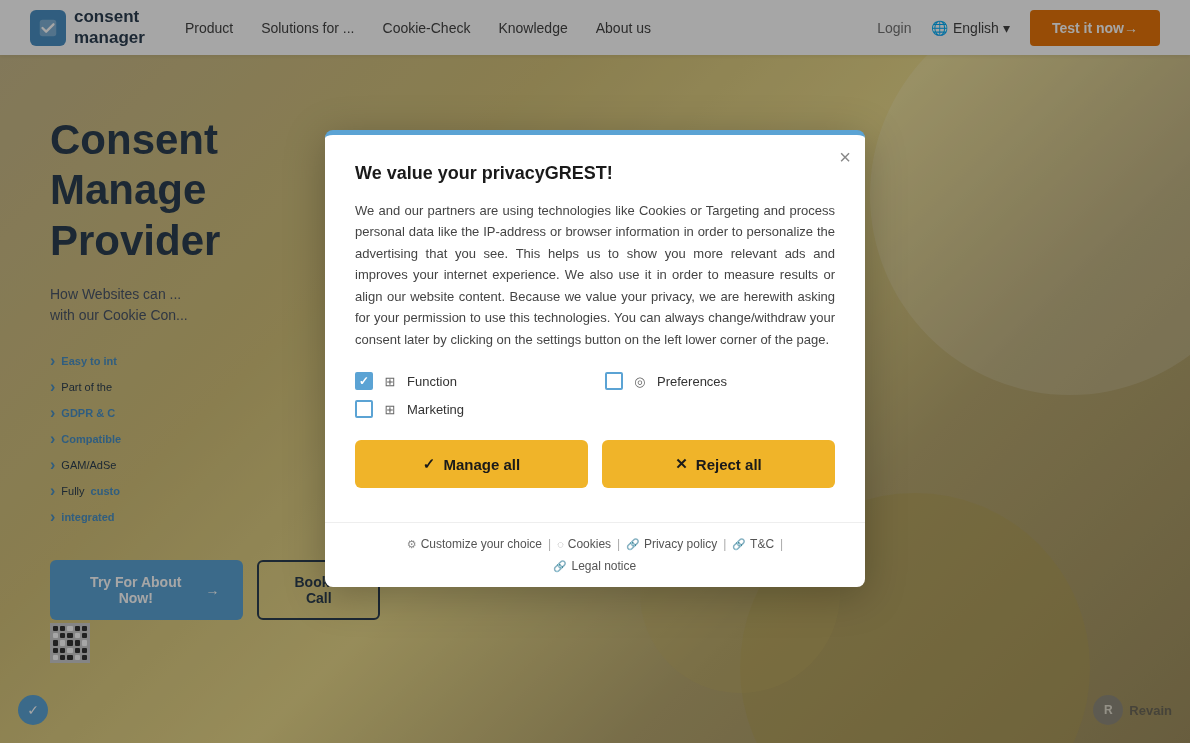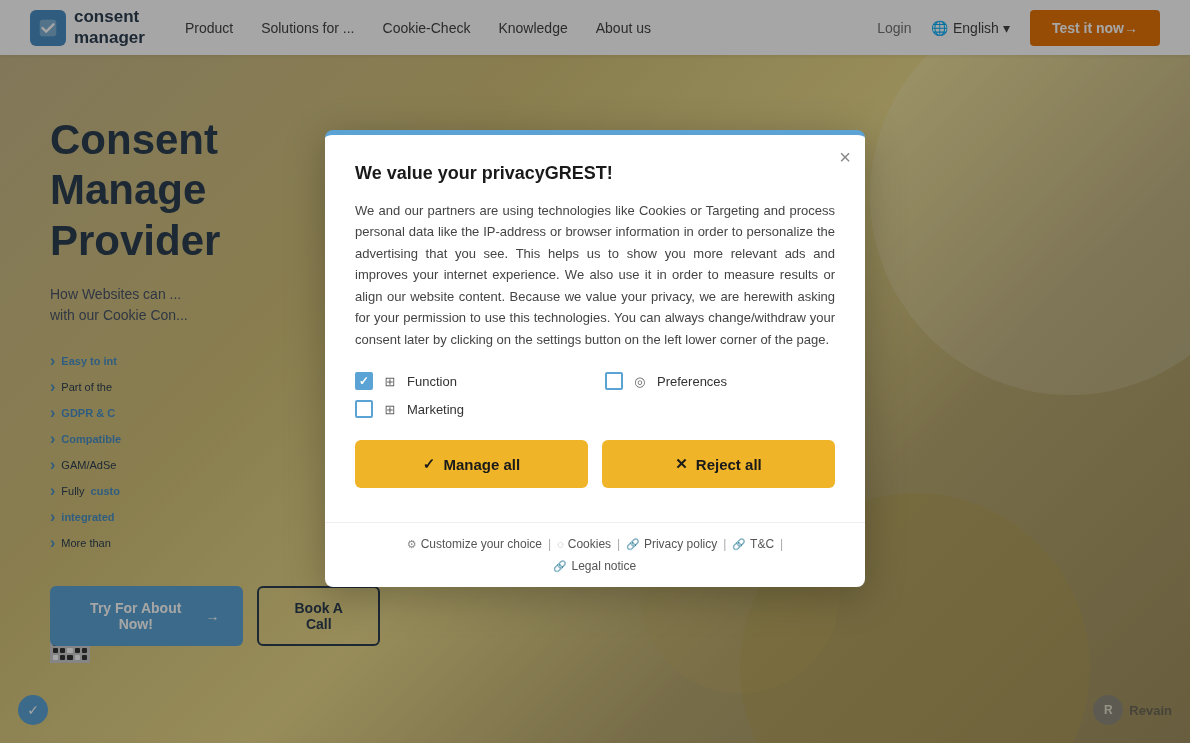--- a/index.html
+++ b/index.html
@@ -373,21 +373,20 @@
           <span style="color:#4a90c4;font-weight:600">GDPR &amp; C</span>
         </li>
       <li>
           <span style="color:#4a90c4;font-weight:600">Compatible</span>
         </li>
       <li>GAM/AdSe</li>
       <li>Fully <span style="color:#4a90c4;font-weight:600">custo</span></li>
       <li>
           <span style="color:#4a90c4;font-weight:600">integrated</span>
         </li>
-      <li>More than</li>
     </ul>
     <div class="hero-btns">
       <button class="try-btn">
         <span>Try For About Now!</span>
         <span>→</span>
       </button>
       <button class="call-btn">Book A Call</button>
     </div>
   </div>
 

